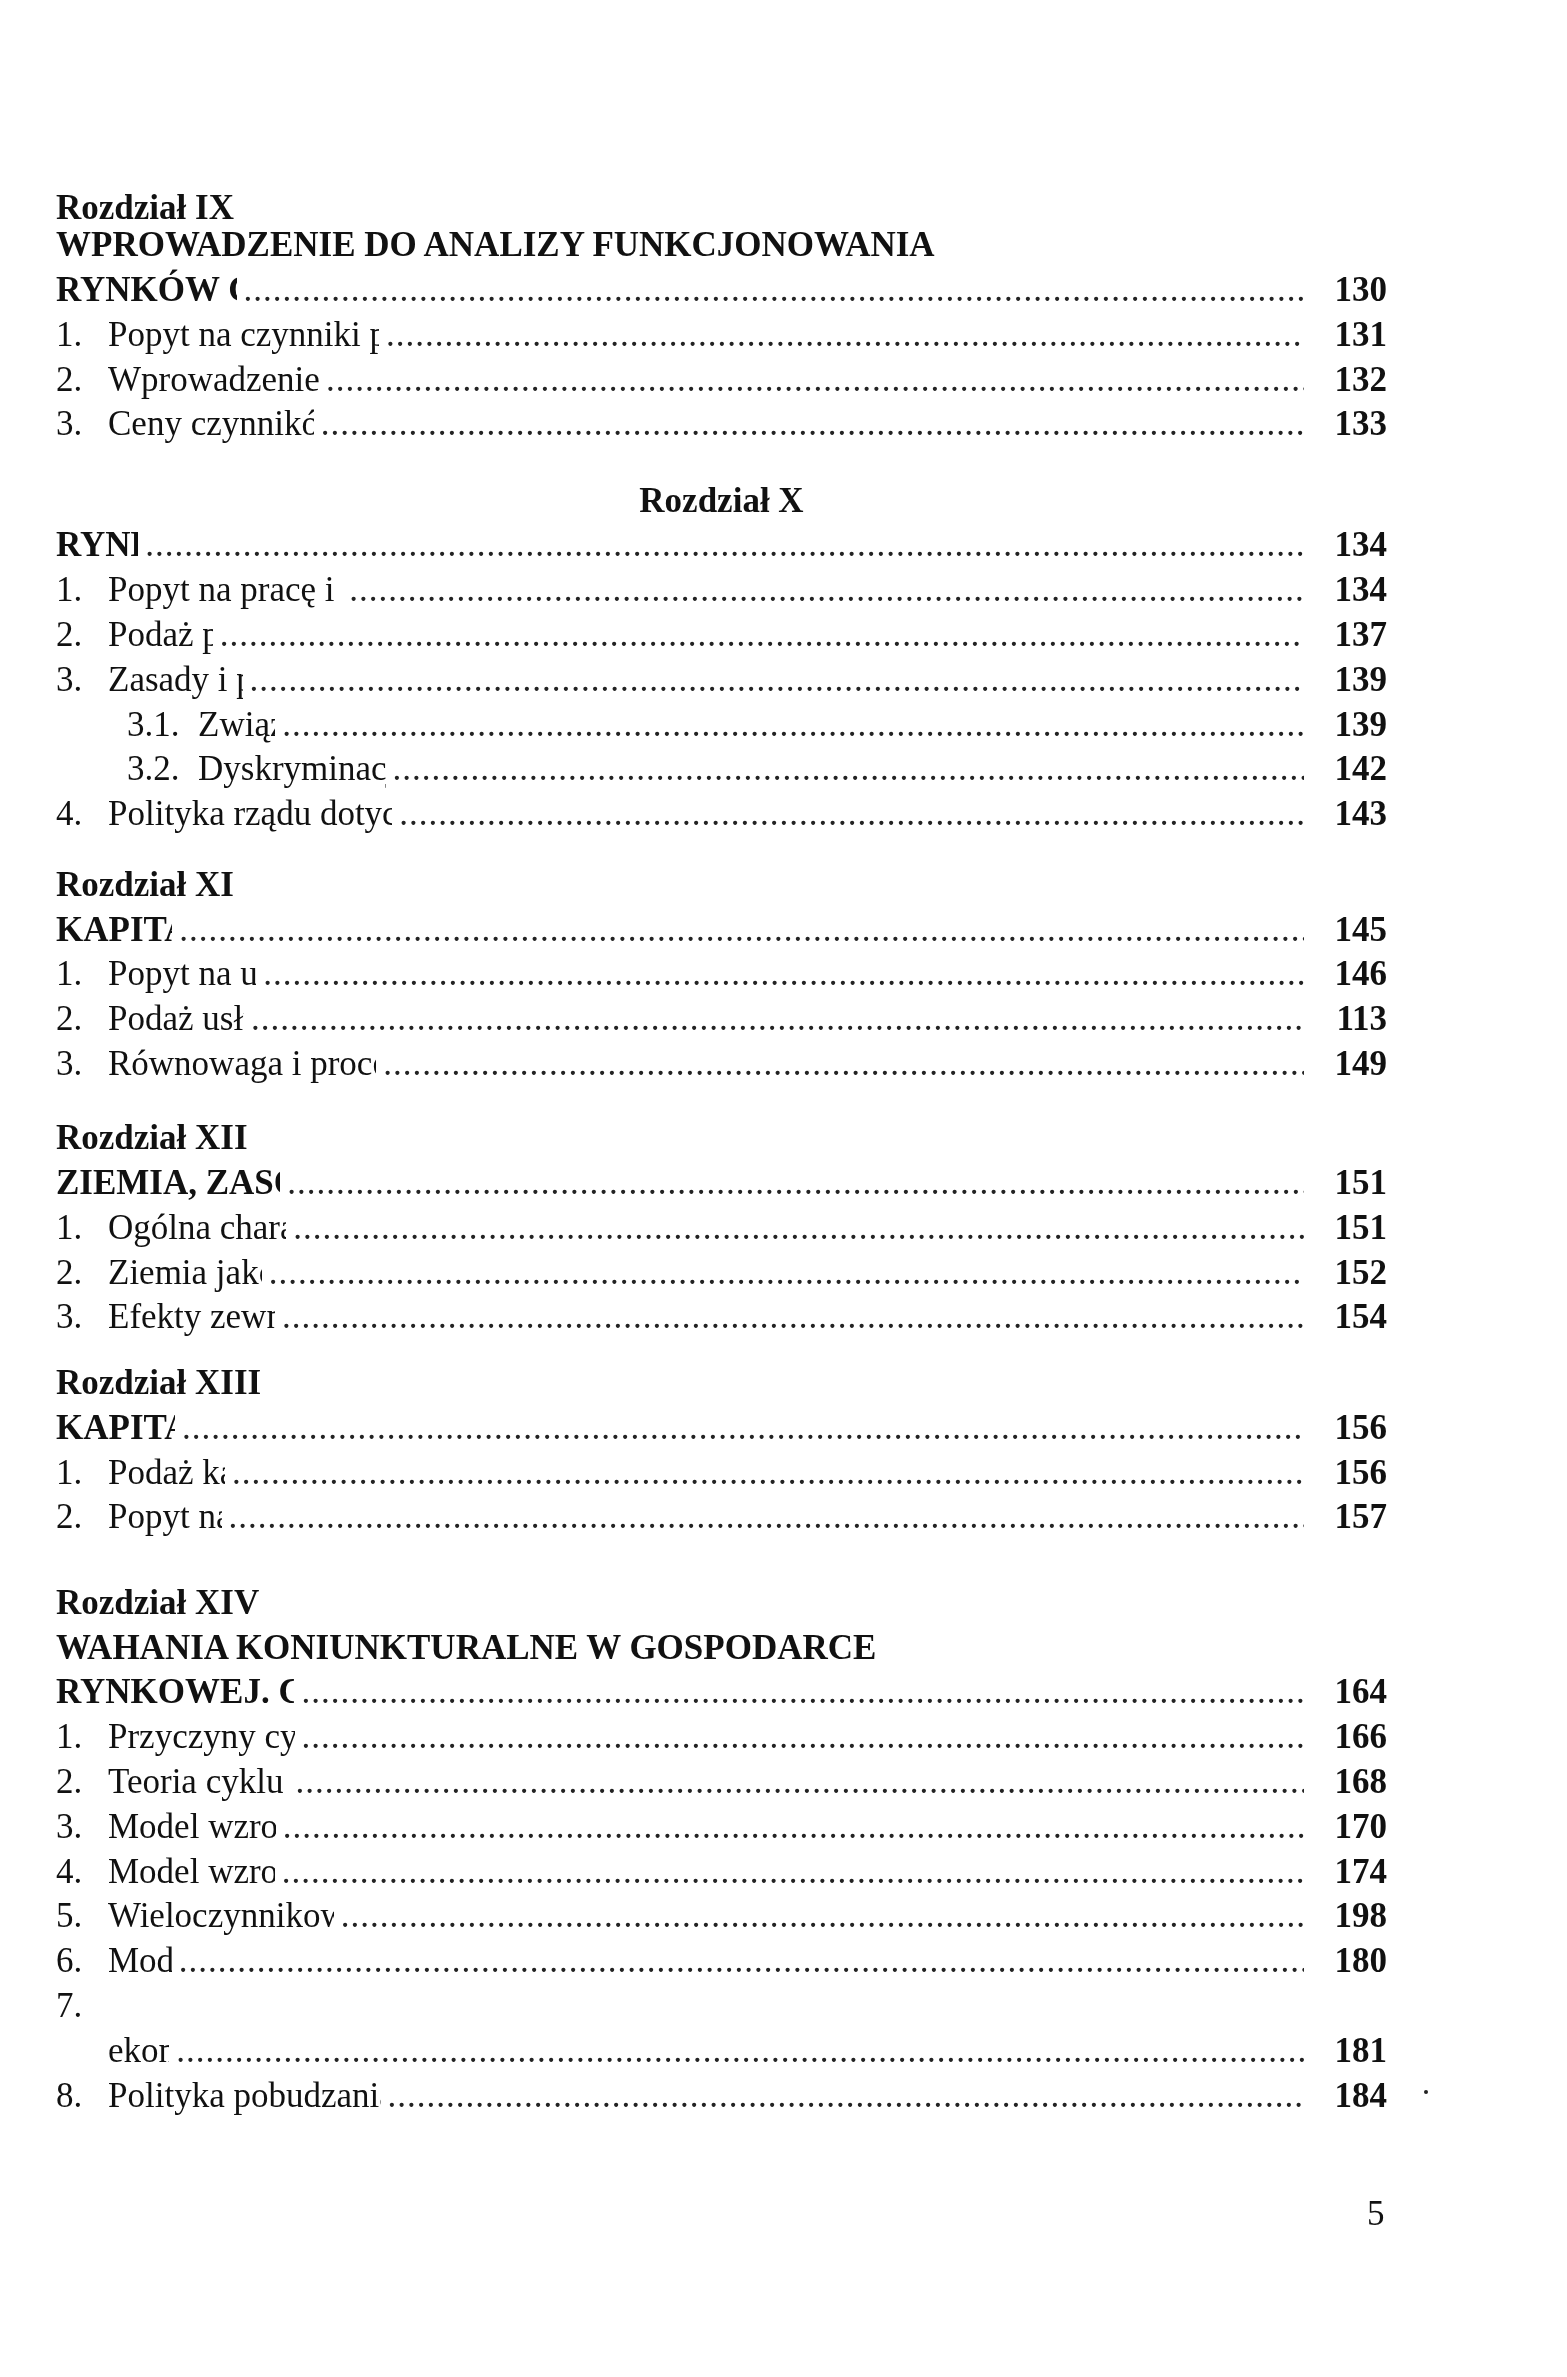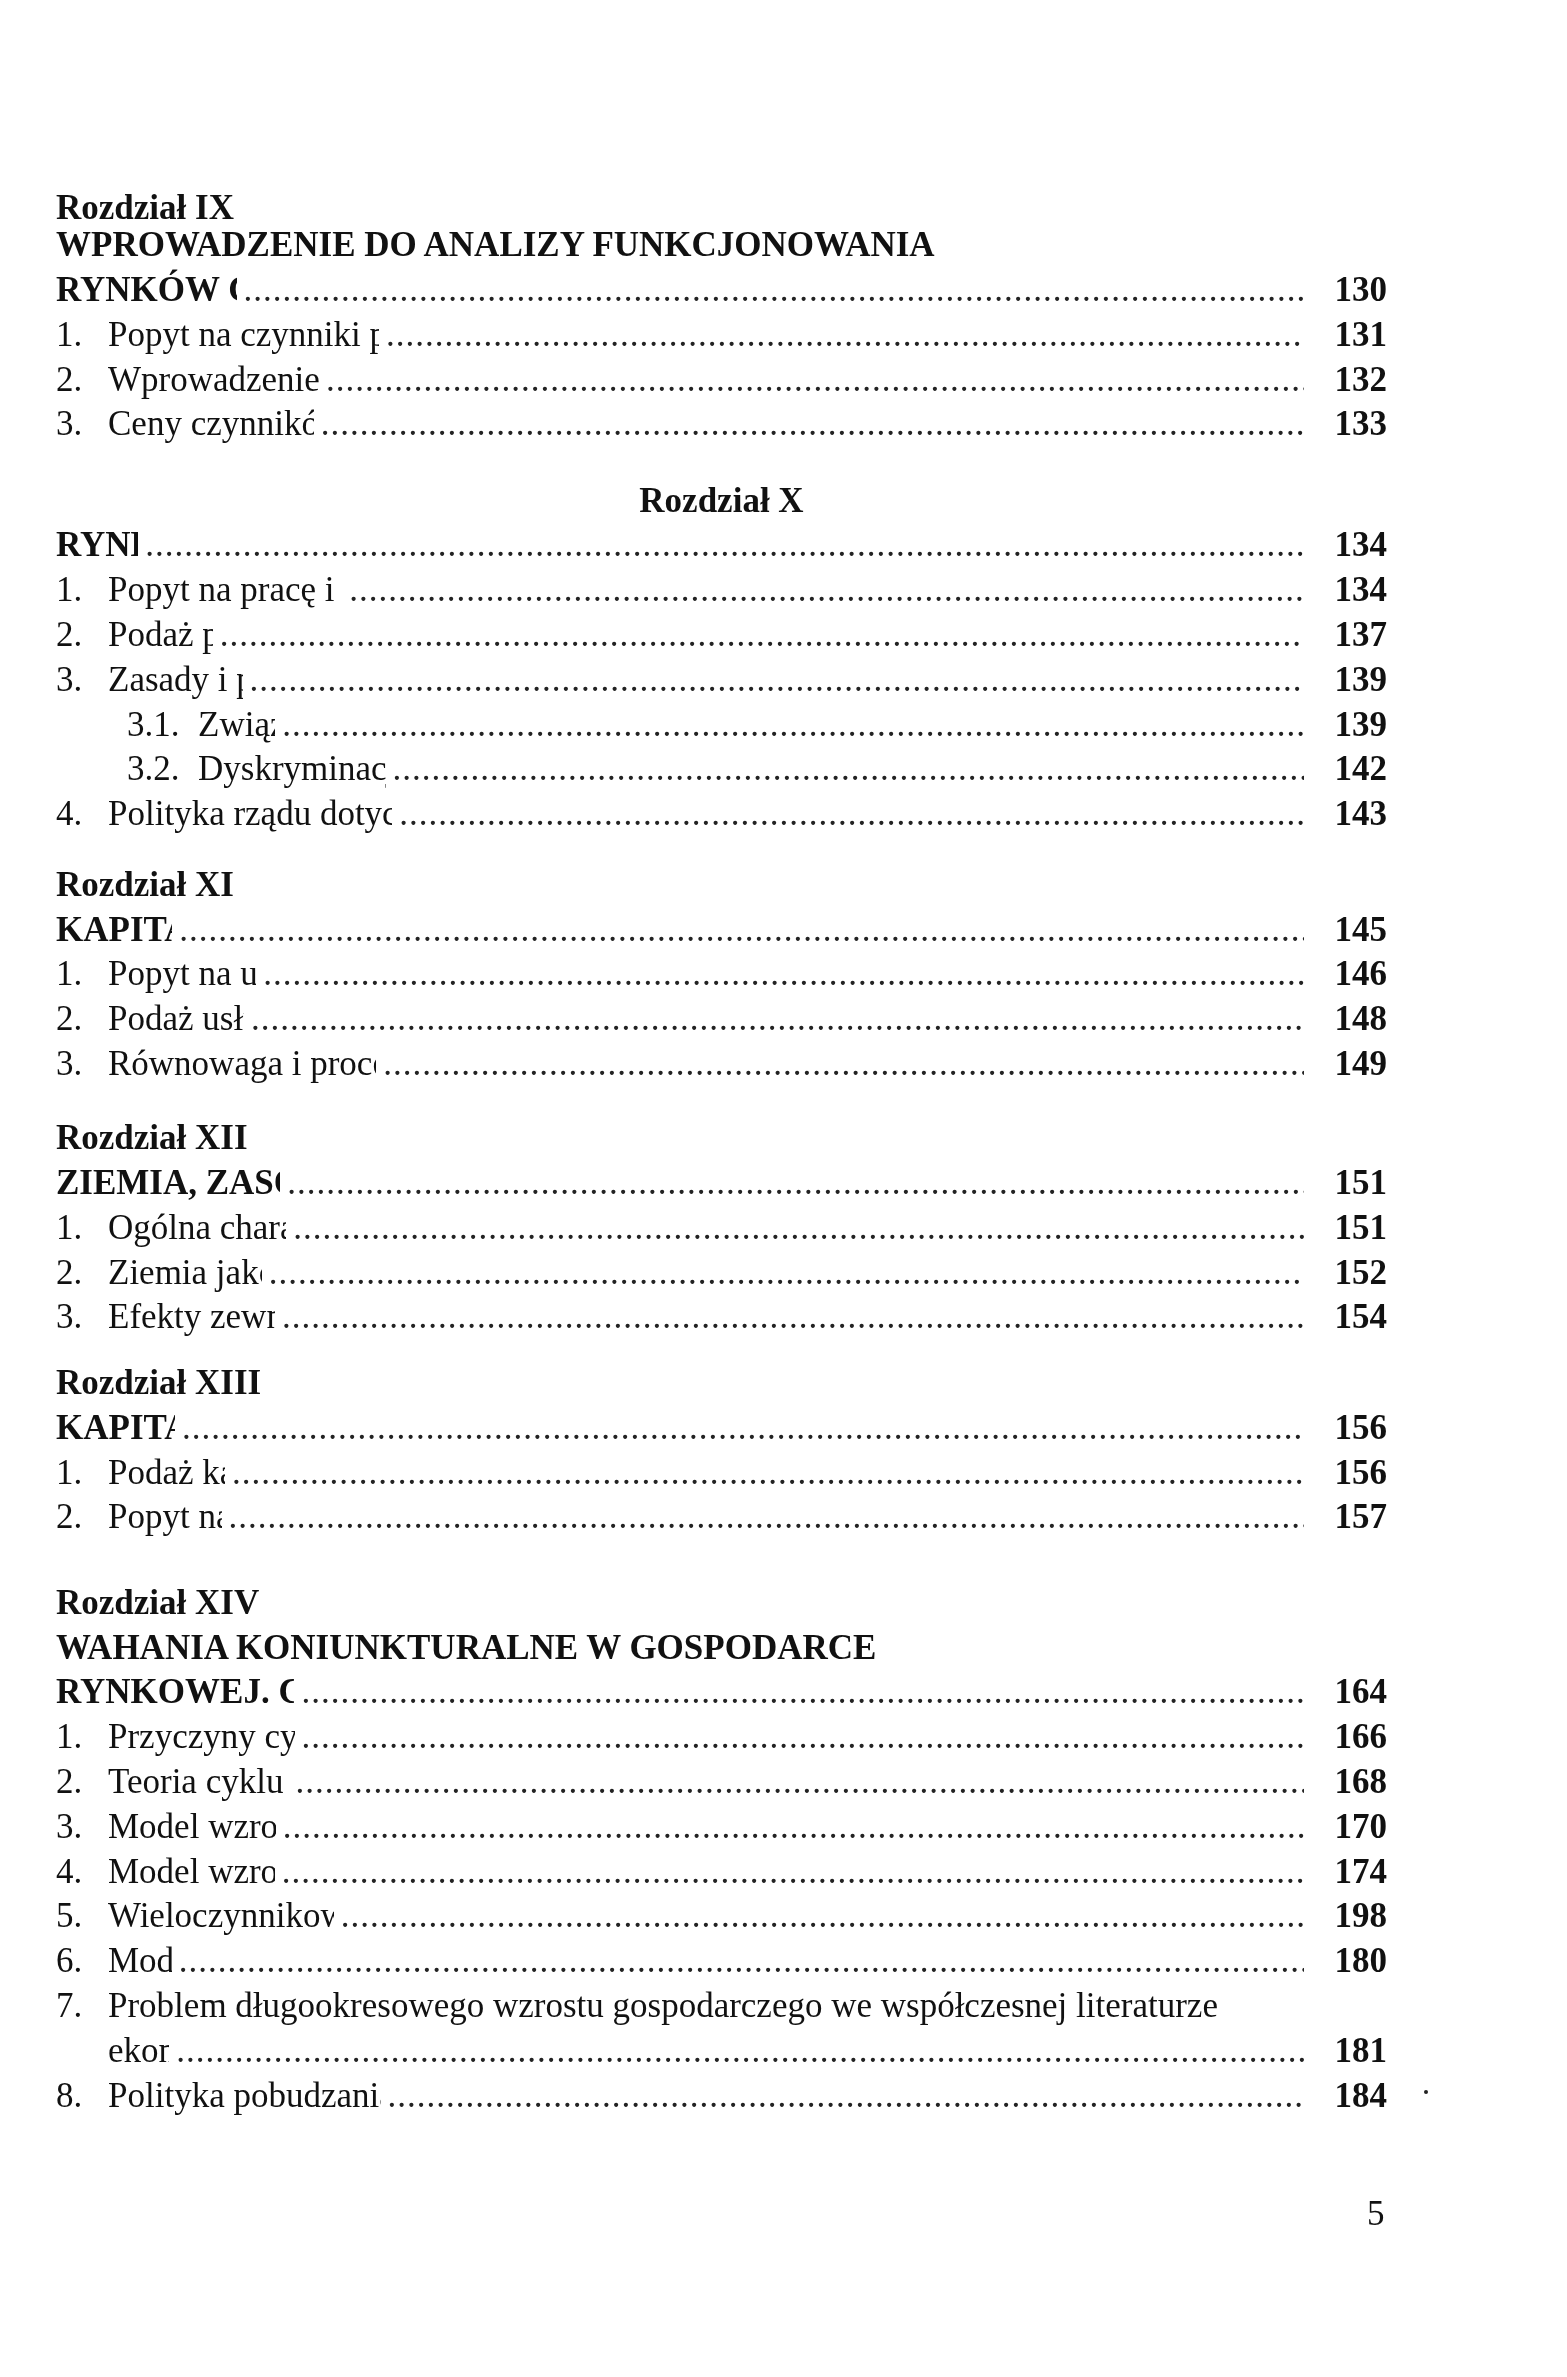--- a/index.html
+++ b/index.html
@@ -115,21 +115,21 @@
       <div class="line" style="top: 951px;">
         <span class="num">1.</span>
         <span class="title">Popyt na usługi kapitału rzeczowego</span>
         <span class="leader"></span>
         <span class="pg">146</span>
       </div>
       <div class="line" style="top: 996px;">
         <span class="num">2.</span>
         <span class="title">Podaż usług kapitału rzeczowego</span>
         <span class="leader"></span>
-        <span class="pg">148</span>
+        <span class="pg">113</span>
       </div>
       <div class="line" style="top: 1041px;">
         <span class="num">3.</span>
         <span class="title">Równowaga i procesy dostosowawcze na rynku usług kapitału rzeczowego</span>
         <span class="leader"></span>
         <span class="pg">149</span>
       </div>
     </div>
     <div>
       <div class="line bold" style="top: 1115px;">
@@ -224,21 +224,20 @@
         <span class="pg">198</span>
       </div>
       <div class="line" style="top: 1938px;">
         <span class="num">6.</span>
         <span class="title">Model Solowa</span>
         <span class="leader"></span>
         <span class="pg">180</span>
       </div>
       <div class="line" style="top: 1983px;">
         <span class="num">7.</span>
-        <span class="title">Problem długookresowego wzrostu gospodarczego we współczesnej literaturze</span>
       </div>
       <div class="line" style="top: 2028px;">
         <span class="title indent">ekonomicznej</span>
         <span class="leader"></span>
         <span class="pg">181</span>
       </div>
       <div class="line" style="top: 2073px;">
         <span class="num">8.</span>
         <span class="title">Polityka pobudzania wzrostu gospodarczego w krajach gospodarki rynkowej</span>
         <span class="leader"></span>

